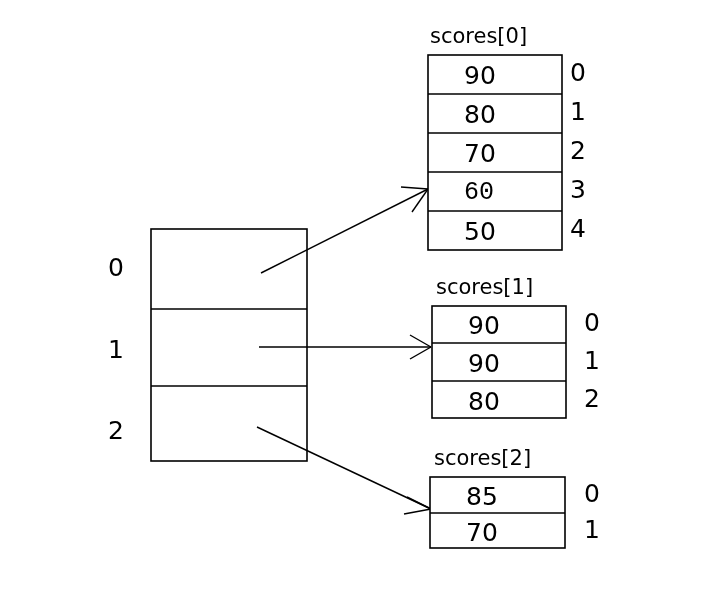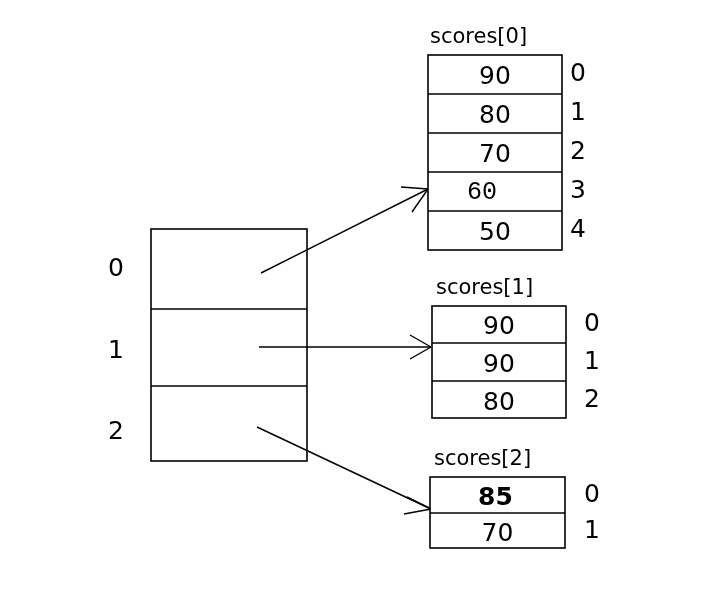--- a/index.html
+++ b/index.html
@@ -50,21 +50,21 @@
     position: absolute;
     color: #000000;
     white-space: nowrap;
     line-height: 1;
   }
   .array-title {
     font-size: 21px;
   }
   .cell-value {
     font-size: 25px;
-    text-align: center;
+    margin-left: 36px;
   }
   .index-label {
     font-size: 25px;
   }
 </style>
 </head>
 <body>
 
 <div id="canvas">
 
@@ -130,19 +130,19 @@
   <div class="lbl cell-value" style="left:432px; top:313px; width:134px;">90</div>
   <div class="lbl cell-value" style="left:432px; top:351px; width:134px;">90</div>
   <div class="lbl cell-value" style="left:432px; top:389px; width:134px;">80</div>
 
   <div class="lbl index-label" style="left:584px; top:310px;">0</div>
   <div class="lbl index-label" style="left:584px; top:348px;">1</div>
   <div class="lbl index-label" style="left:584px; top:386px;">2</div>
 
   <div class="lbl array-title" style="left:434px; top:448px;">scores[2]</div>
 
-  <div class="lbl cell-value" style="left:430px; top:484px; width:131px;font-weight:bold;">85</div>
+  <div class="lbl cell-value" style="left:430px; top:484px; width:131px;">85</div>
   <div class="lbl cell-value" style="left:430px; top:520px; width:135px;">70</div>
 
   <div class="lbl index-label" style="left:584px; top:481px;">0</div>
   <div class="lbl index-label" style="left:584px; top:517px;">1</div>
 
 </div>
 
 </body></html>

